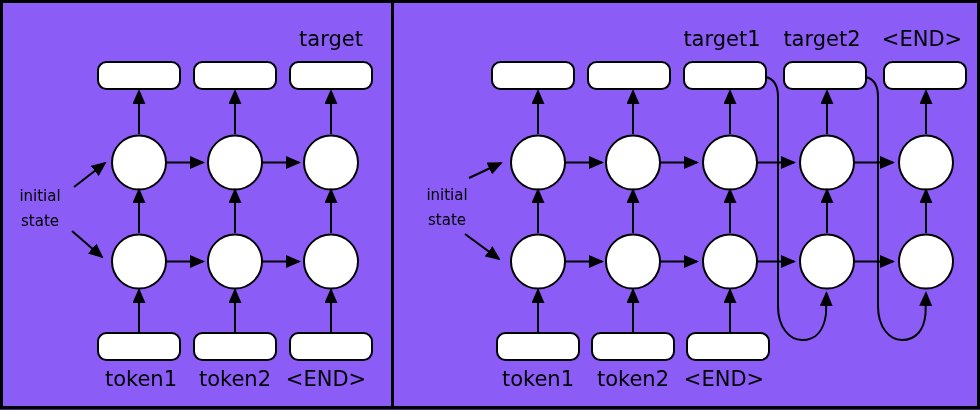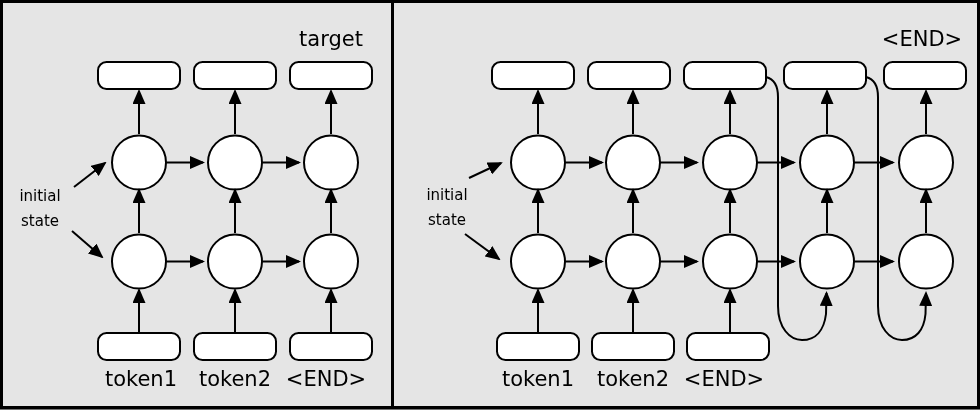--- a/index.html
+++ b/index.html
@@ -1,20 +1,20 @@
 <!DOCTYPE html>
 <html><head>
 <meta charset="utf-8">
 <style>
   html, body { margin: 0; padding: 0; background: #ffffff; }
   .stage {
     position: relative;
     width: 980px;
     height: 410px;
-    background: #e5e5e5;
+    background: #8b5cf6;
     overflow: hidden;
     font-family: "DejaVu Sans", sans-serif;
   }
   .stage svg { position: absolute; left: 0; top: 0; }
   .lbl {
     position: absolute;
     transform: translateX(-50%);
     font-size: 21px;
     line-height: 25px;
     color: #000000;
@@ -166,20 +166,22 @@
 
   <div class="lbl" style="left:331px; top:27px;">target</div>
   <div class="lbl2" style="left:40px;  top:184px;">
     <div>initial</div>
     <div>state</div>
   </div>
   <div class="lbl" style="left:141px; top:367px;">token1</div>
   <div class="lbl" style="left:235px; top:367px;">token2</div>
   <div class="lbl" style="left:326px; top:367px;">&lt;END&gt;</div>
 
+  <div class="lbl" style="left:722px; top:27px;">target1</div>
+  <div class="lbl" style="left:822px; top:27px;">target2</div>
   <div class="lbl" style="left:922px; top:27px;">&lt;END&gt;</div>
   <div class="lbl2" style="left:447px; top:183px;">
     <div>initial</div>
     <div>state</div>
   </div>
   <div class="lbl" style="left:538px; top:367px;">token1</div>
   <div class="lbl" style="left:633px; top:367px;">token2</div>
   <div class="lbl" style="left:724px; top:367px;">&lt;END&gt;</div>
 
 </div>

